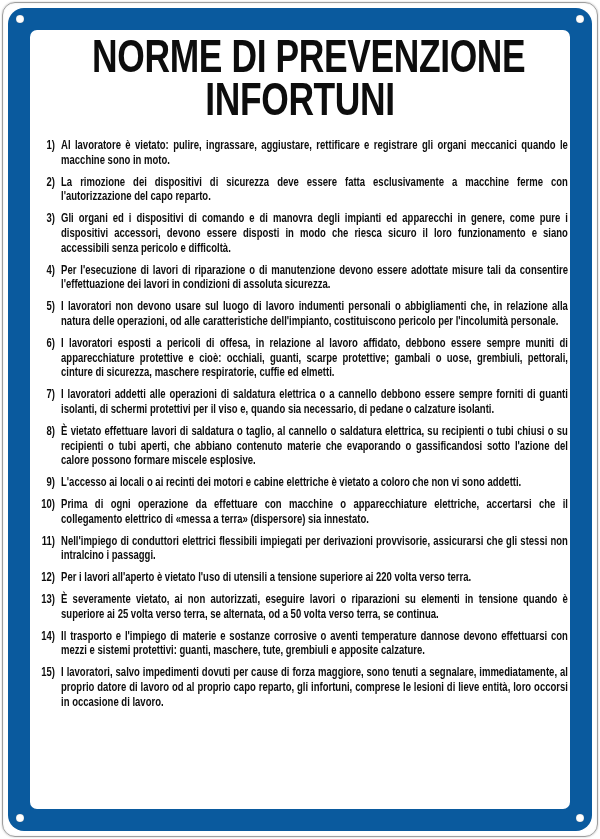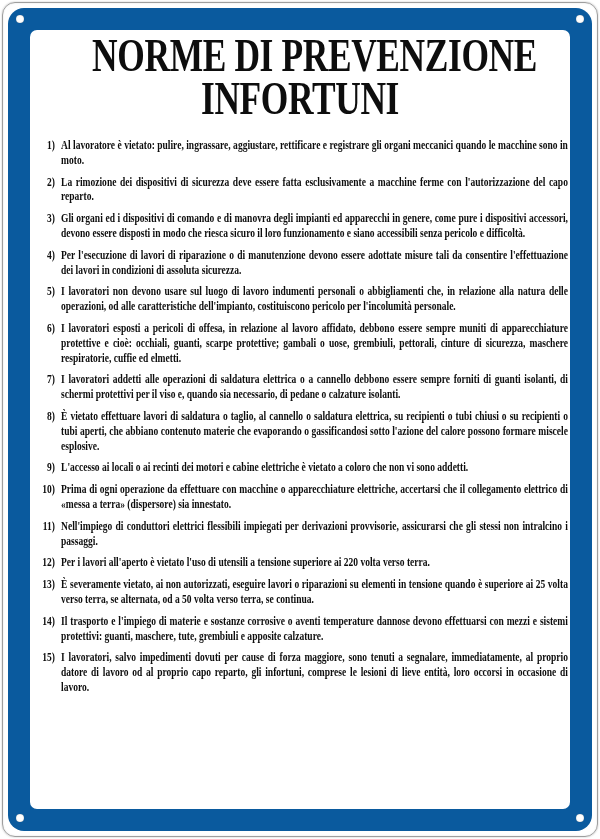--- a/index.html
+++ b/index.html
@@ -4,21 +4,21 @@
 <style>
   html, body { margin: 0; padding: 0; background: #ffffff; }
   * { box-sizing: border-box; }
 
   .stage {
     position: relative;
     width: 600px;
     height: 839px;
     background: #ffffff;
     overflow: hidden;
-    font-family: Liberation Serif, serif;
+    font-family: Liberation Sans, sans-serif;
   }
 
   
   .plate {
     position: absolute;
     inset: 2px;
     border: 1px solid #9e9e9e;
     border-radius: 13px;
     box-shadow: 0 0 2px rgba(0,0,0,0.25), inset 0 0 2px rgba(0,0,0,0.12);
   }

